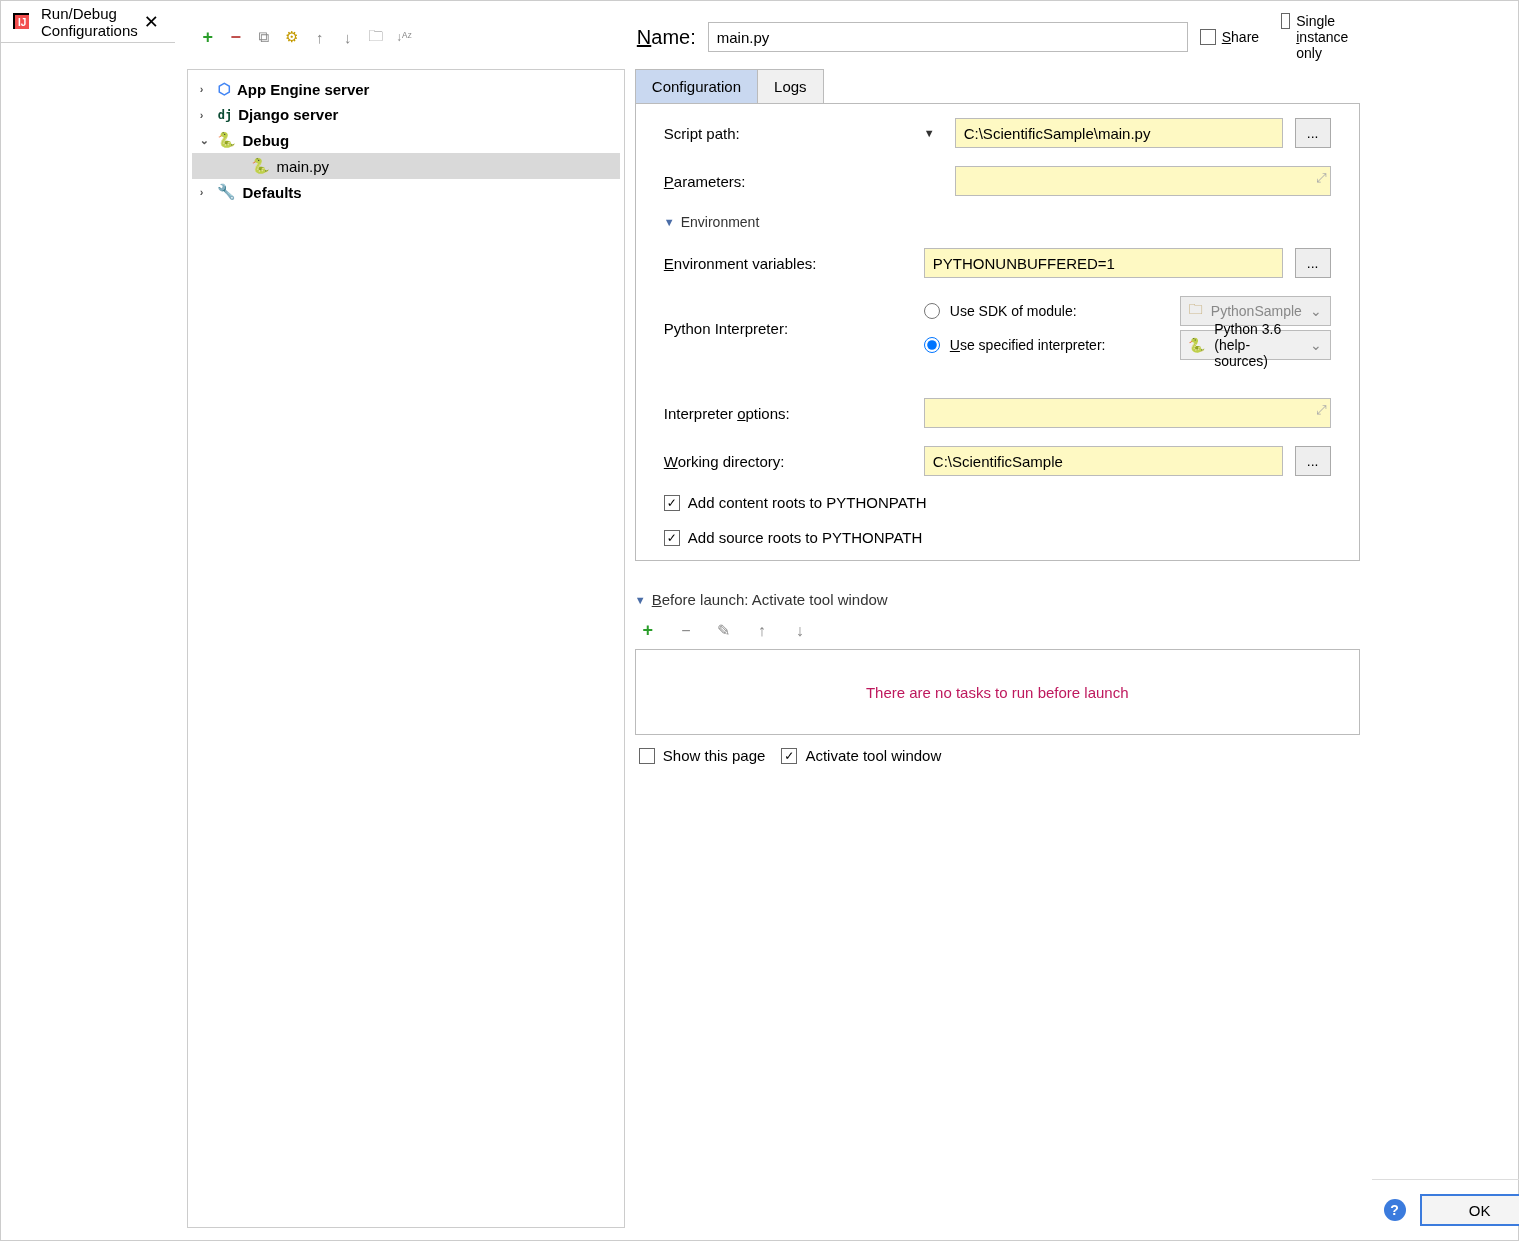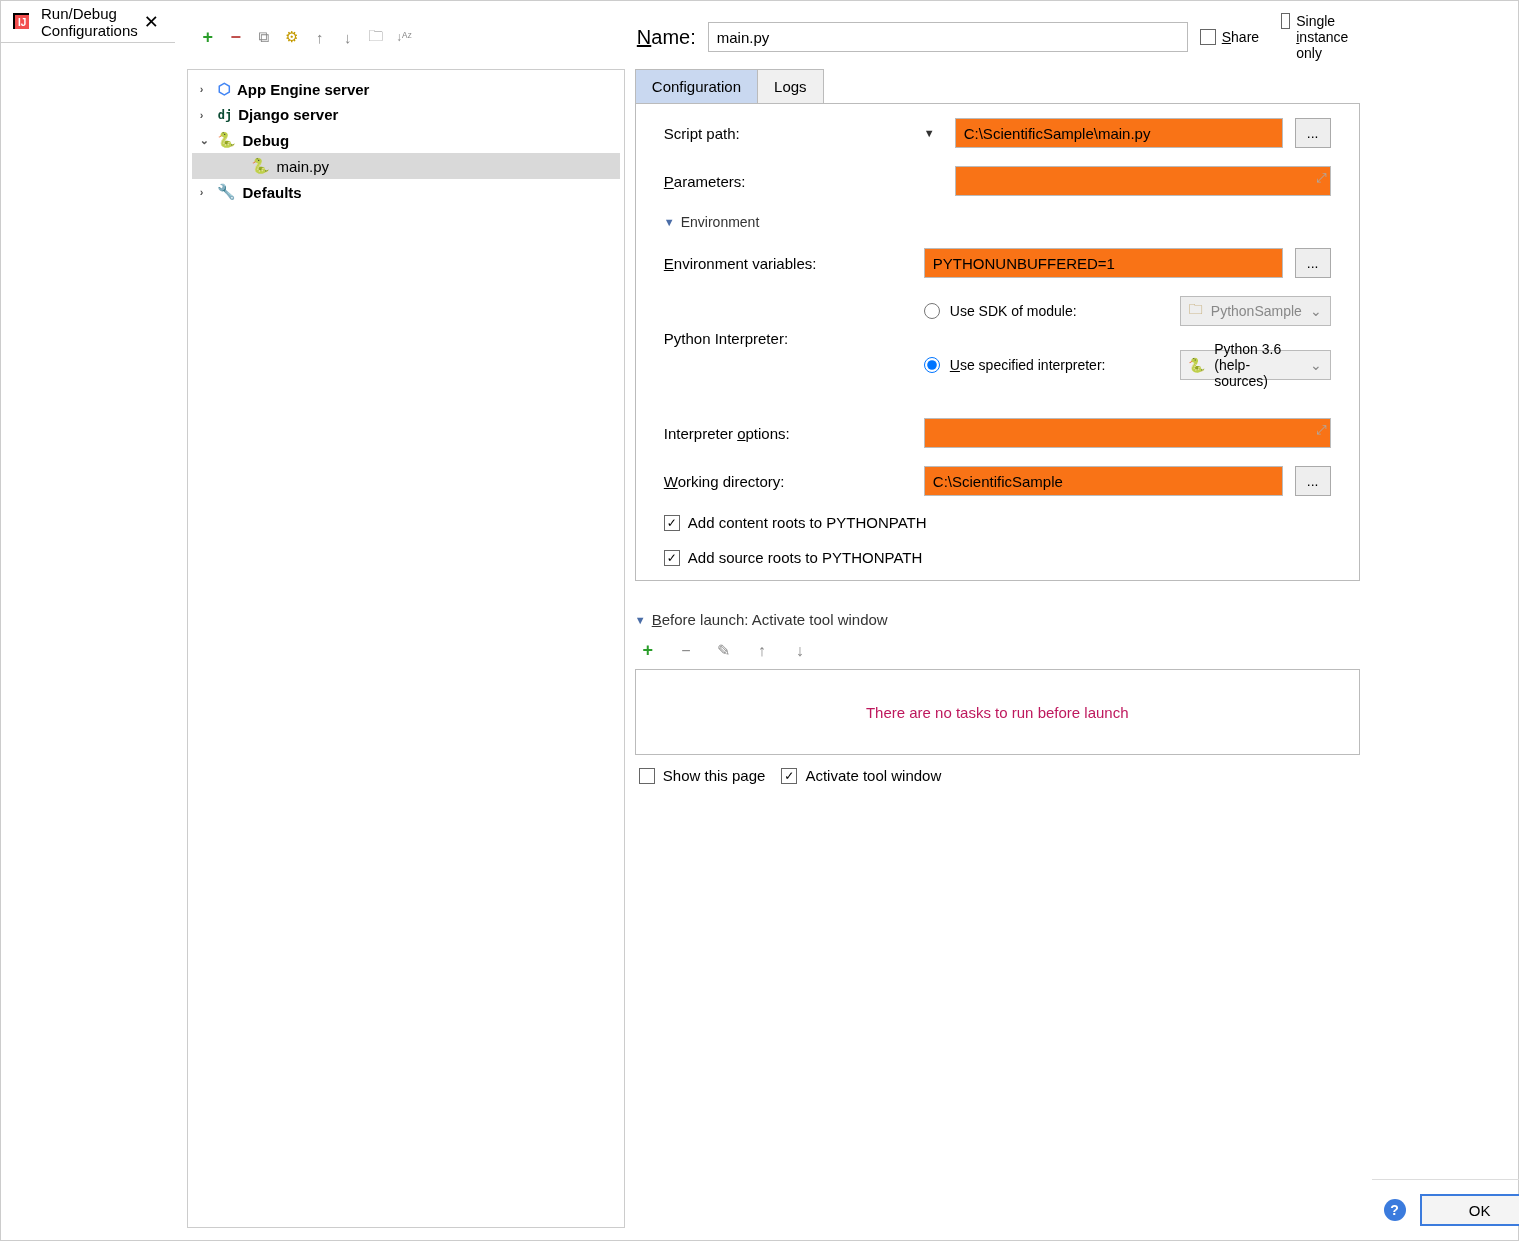--- a/index.html
+++ b/index.html
@@ -34,21 +34,21 @@
 
 .tabs { display: flex; border-bottom: 1px solid #bbb; }
 .tab { padding: 8px 16px; border: 1px solid #bbb; border-bottom: none; background: #f0f0f0; font-size: 15px; cursor: pointer; }
 .tab.active { background: #c9d8f0; }
 .tab + .tab { margin-left: -1px; }
 
 .config-body { border: 1px solid #bbb; border-top: none; padding: 14px 28px; display: flex; flex-direction: column; gap: 18px; }
 .form-row { display: flex; align-items: center; gap: 12px; }
 .form-label { width: 248px; font-size: 15px; }
 .dropdown-caret { color: #333; font-size: 11px; margin-right: 8px; }
-.text-input { flex: 1; height: 30px; border: 1px solid #bbb; padding: 2px 8px; font-size: 15px; background: #f97316; }
+.text-input { flex: 1; height: 30px; border: 1px solid #bbb; padding: 2px 8px; font-size: 15px; background: #fef9c3; }
 .browse-btn { width: 36px; height: 30px; border: 1px solid #aaa; background: #eee; cursor: pointer; font-size: 14px; }
 .expand-btn { position: absolute; right: 4px; top: 4px; color: #aaa; font-size: 13px; }
 
 .section-header { display: flex; align-items: center; gap: 6px; color: #333; font-size: 14px; }
 .section-header .tri { color: #4a6da7; font-size: 11px; }
 
 .radio-row { display:flex; align-items:center; gap:10px; }
 .radio-row input[type=radio]{width:16px;height:16px;}
 .module-select { flex:1; height:30px; border:1px solid #bbb; background:#eee; display:flex; align-items:center; padding:0 8px; color:#888; gap:8px;}
 .module-select.enabled { background:#f0f0f0; color:#000;}
@@ -196,21 +196,21 @@
           </div>
 
           <div class="form-row">
             <span class="form-label"><span class="underlined">E</span>nvironment variables:</span>
             <input class="text-input" value="PYTHONUNBUFFERED=1" style="">
             <button class="browse-btn">...</button>
           </div>
 
           <div class="form-row">
             <span class="form-label">Python Interpreter:</span>
-            <div style="flex:1;display:flex;flex-direction:column;gap:24px">
+            <div style="flex:1;display:flex;flex-direction:column;gap:4px">
               <div class="radio-row">
                 <input type="radio" name="interp" style="">
                 <span style="width:220px">Use SDK of module:</span>
                 <div class="module-select">
                   <span style="color:#b08a3a">🗀</span>
                   <span>PythonSample</span>
                   <span class="caret">⌄</span>
                 </div>
               </div>
               <div class="radio-row">

